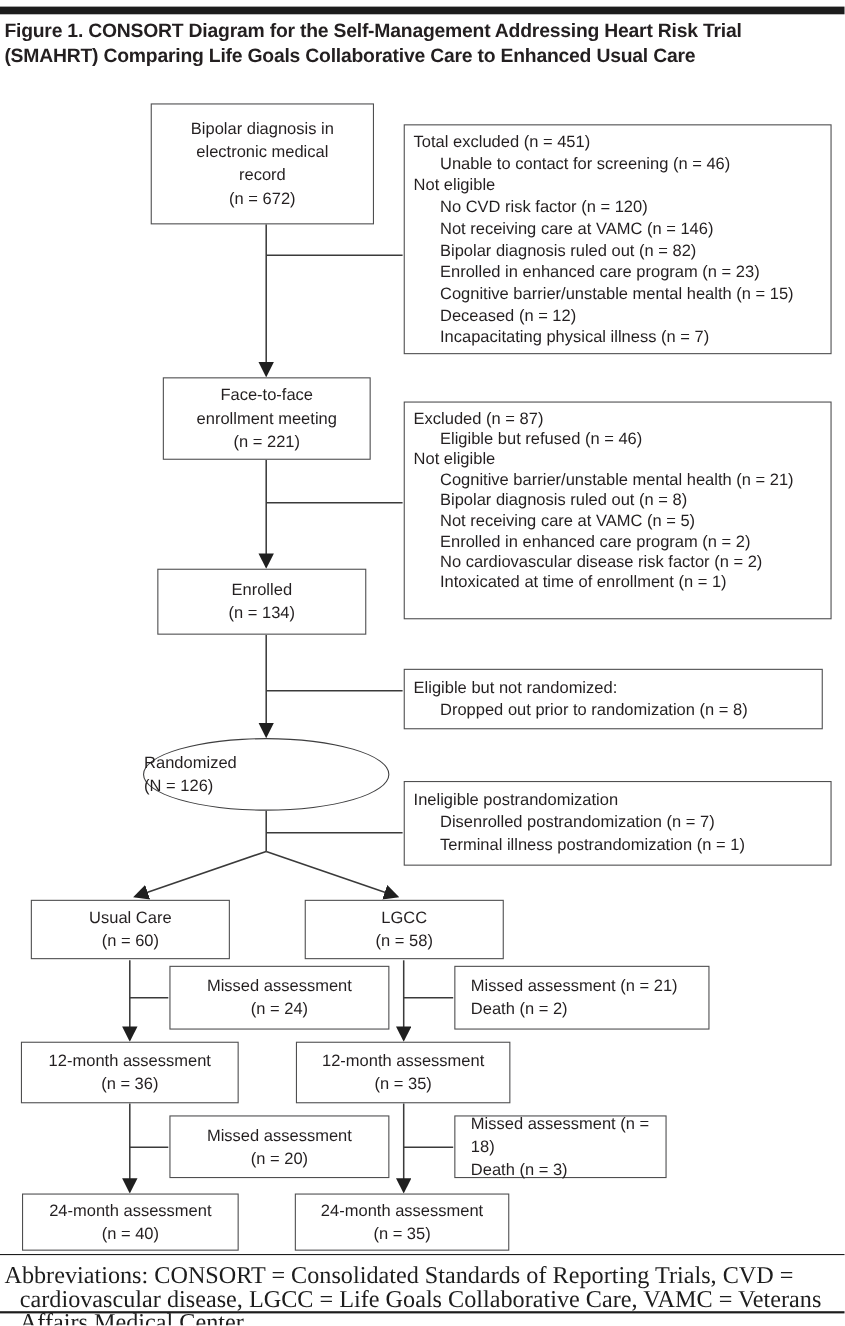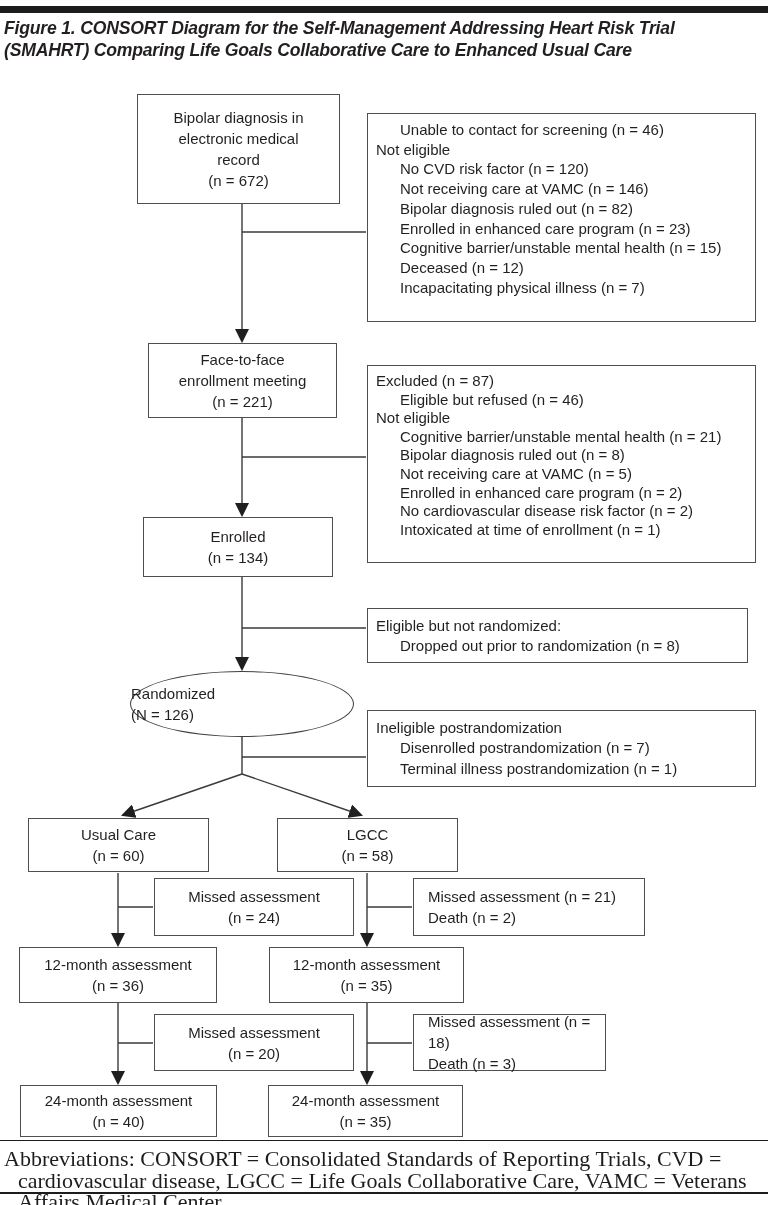--- a/index.html
+++ b/index.html
@@ -1,21 +1,21 @@
 <!DOCTYPE html>
 <html><head>
 <meta charset="utf-8">
 <style>
   html,body{margin:0;padding:0;background:#fff;}
   *{box-sizing:border-box;}
   #fig{position:relative;width:768px;height:1205px;background:#ffffff;overflow:hidden;
        font-family:"Liberation Sans", sans-serif;color:#231f20;}
   .rule{position:absolute;left:0;width:768px;background:#1c1c1c;}
   .title{position:absolute;left:4px;top:17px;width:762px;font-size:17.6px;font-weight:700;
-         line-height:22px;letter-spacing:-0.2px;color:#231f20;font-style:italic;}
+         line-height:22px;letter-spacing:-0.2px;color:#231f20;}
   svg.conn{position:absolute;left:0;top:0;}
   svg.conn line, svg.conn path.l{stroke:#3a3a3a;stroke-width:1.4;fill:none;}
   .node{position:absolute;background:#fff;border:1.4px solid #4f4f50;font-size:15px;line-height:21px;}
   .node.c{display:flex;flex-direction:column;justify-content:center;align-items:center;text-align:center;}
   .node.lft{display:flex;flex-direction:column;justify-content:center;align-items:flex-start;
             text-align:left;padding-left:14px;}
   .ellipse{position:absolute;background:#fff;border:1.4px solid #3f3f40;border-radius:50%;
            display:flex;flex-direction:column;justify-content:center;align-items:flex-start;
            text-align:center;font-size:15px;line-height:21px;}
   .sidebox{position:absolute;background:#fff;border:1.4px solid #4f4f50;font-size:15px;
@@ -65,20 +65,21 @@
   </svg>
 
   <div class="node c" style="left:137px;top:94px;width:203px;height:110px">
     <span>Bipolar diagnosis in</span>
     <span>electronic medical</span>
     <span>record</span>
     <span>(n = 672)</span>
   </div>
 
   <div class="sidebox" style="left:367px;top:113px;width:389px;height:209px;line-height:19.7px">
+    <div class="row">Total excluded (n = 451)</div>
     <div class="row ind">Unable to contact for screening (n = 46)</div>
     <div class="row">Not eligible</div>
     <div class="row ind">No CVD risk factor (n = 120)</div>
     <div class="row ind">Not receiving care at VAMC (n = 146)</div>
     <div class="row ind">Bipolar diagnosis ruled out (n = 82)</div>
     <div class="row ind">Enrolled in enhanced care program (n = 23)</div>
     <div class="row ind">Cognitive barrier/unstable mental health (n = 15)</div>
     <div class="row ind">Deceased (n = 12)</div>
     <div class="row ind">Incapacitating physical illness (n = 7)</div>
   </div>

